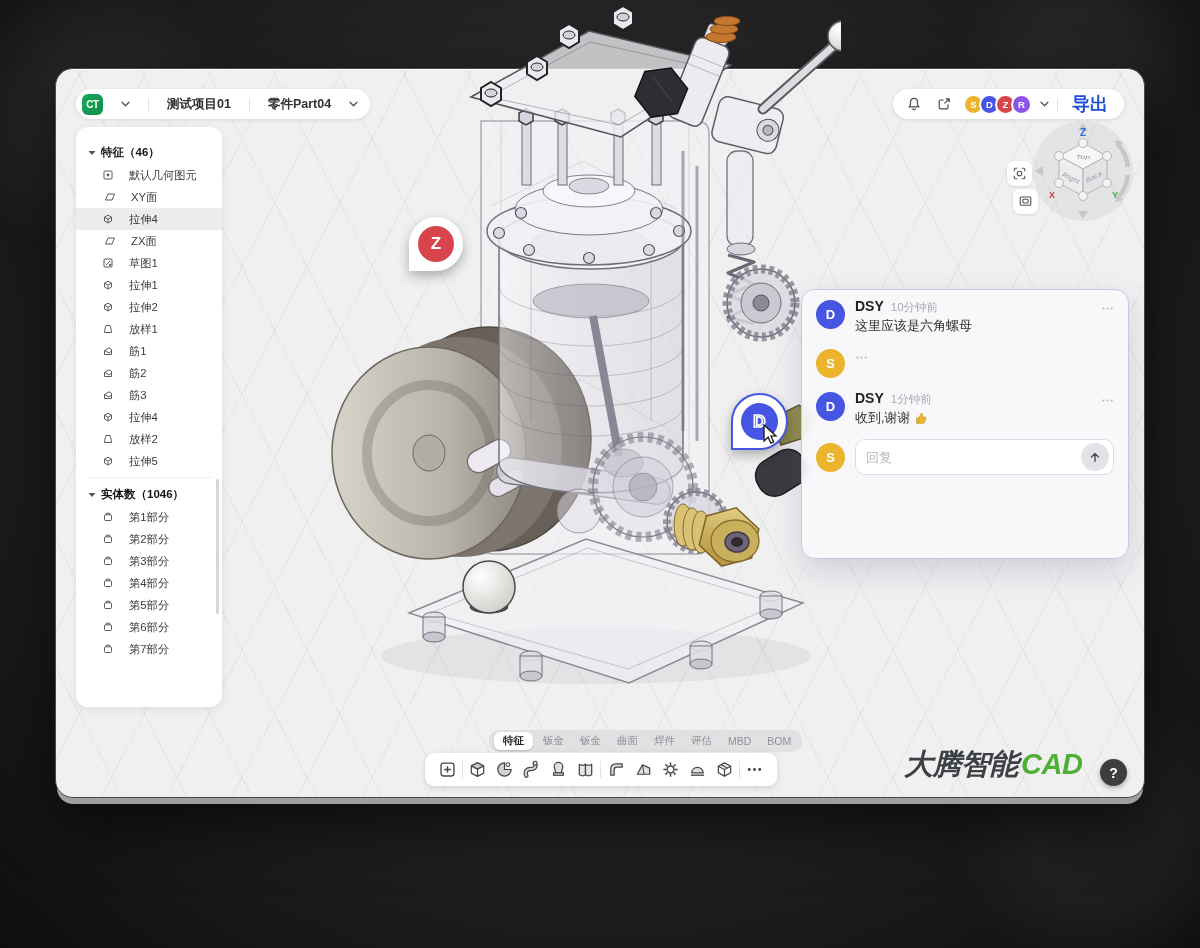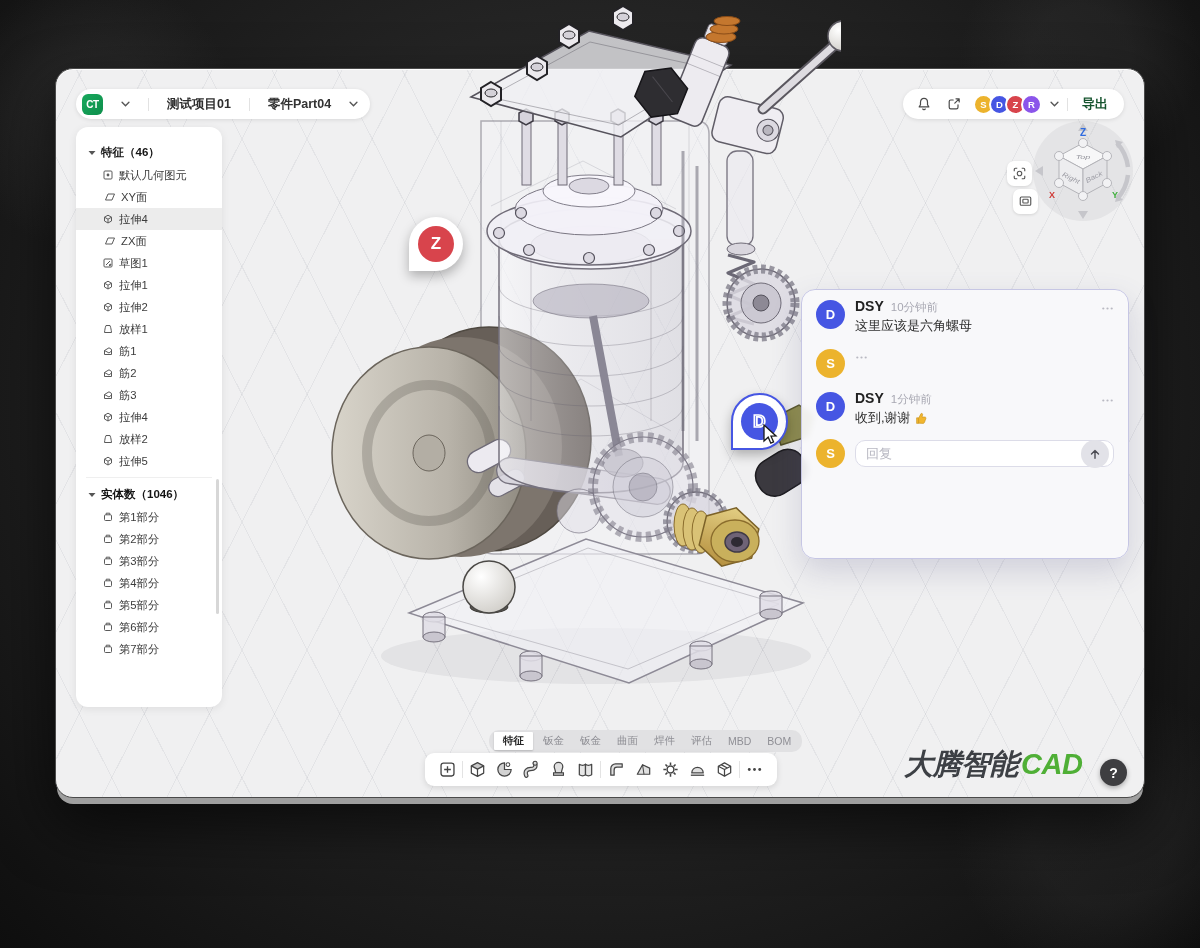--- a/index.html
+++ b/index.html
@@ -29,37 +29,37 @@
   .vdiv { width:1px; height:13px; background:#e2e2e2; }
   .crumb b { font-weight:700; }
   .crumb .plain { font-weight:600; color:#333; }
   .hdr-right { right:20px; top:20px; padding:0 10px; gap:8px; }
   .icbtn { width:22px; height:22px; display:flex; align-items:center; justify-content:center; color:#4b4b4b; }
   .icbtn svg { width:16px; height:16px; }
   .avstack { display:flex; align-items:center; }
   .avatar { width:21px; height:21px; border-radius:50%; border:2px solid #fff; color:#fff;
     font-size:9.5px; font-weight:700; display:flex; align-items:center; justify-content:center; margin-left:-5px; }
   .avatar:first-child { margin-left:0; }
-  .export-btn { font-size:13px; font-weight:700; color:#14532d; padding:0 6px; }
+  .export-btn { font-size:18px; font-weight:700; color:#1d4ed8; padding:0 6px; }
 
   
   .sidebar { position:absolute; left:20px; top:58px; width:146px; height:580px; background:#fff;
     border-radius:12px; box-shadow:0 2px 8px rgba(0,0,0,.08); padding:9px 0 6px; overflow:hidden; }
   .stabs { display:flex; align-items:center; gap:8px; padding:2px 10px 8px; border-bottom:1px solid #f1f1f1; }
   .stab { font-size:11.5px; color:#9a9a9a; padding:3px 2px; }
   .stab.active { background:#ececec; border-radius:6px; padding:3px 8px; color:#1f1f1f; font-weight:700; }
   .stabs .sp { flex:1; }
   .search-ic { color:#8d8d8d; display:flex; }
   .search-ic svg { width:13px; height:13px; }
   #tree { padding-top:5px; }
   .tsec { display:flex; align-items:center; gap:5px; padding:4px 8px 4px 12px; font-size:11.5px; color:#141414; }
   .tsec b { font-weight:700; }
   .caret { width:8px; height:8px; display:flex; color:#555; }
   .caret svg { width:8px; height:8px; }
-  .trow { display:flex; align-items:center; gap:5px; height:22px; font-size:11.3px; color:#3c3c3c; padding-left:26px; }
+  .trow { display:flex; align-items:center; gap:15px; height:22px; font-size:11.3px; color:#3c3c3c; padding-left:26px; }
   .trow.ind2 { padding-left:28px;text-align:right; }
   .trow.sel { background:#ececec; }
   .ti { width:12px; height:12px; display:flex; color:#5a5a5a; flex:none; }
   .ti svg { width:12px; height:12px; }
   .tdiv { height:1px; background:#efefef; margin:5px 10px; }
   .sb-thumb { position:absolute; right:3px; top:352px; width:3px; height:135px; background:#d7d7d7; border-radius:2px; }
 
   
   .vcube { position:absolute; left:975px; top:50px; width:104px; height:104px; }
   .vcube text { font-family:"Liberation Sans",sans-serif; }
@@ -96,33 +96,33 @@
   .cbody { flex:1; min-width:0; }
   .cmeta { display:flex; align-items:baseline; gap:7px; }
   .cname { font-size:14px; font-weight:700; color:#222; }
   .ctime { font-size:11.5px; color:#a8a8b2; }
   .cdots { color:#b9b9c2; display:flex; margin-top:4px; } .cdots svg { width:13px; height:13px; }
   .ctext { font-size:13px; color:#2e2e2e; margin-top:2px; display:flex; align-items:center; gap:3px; }
   .emoji { width:14px; height:14px; display:inline-flex; } .emoji svg { width:14px; height:14px; }
   .creply { display:flex; align-items:center; gap:10px; padding:8px 14px; }
   .creply .cav { margin-top:0; }
   .rinput { flex:1; position:relative; display:flex; align-items:center; background:#fff;
-    border:1px solid #dcdce8; border-radius:10px; height:27px; padding:0 40px 0 10px; }
+    border:1px solid #dcdce8; border-radius:10px; height:36px; padding:0 40px 0 10px; }
   .rinput input { border:none; outline:none; width:100%; font-size:13px; color:#333; background:transparent;
     font-family:"Liberation Sans","DejaVu Sans",sans-serif; }
   .rinput input::placeholder { color:#b7b7c1; }
   .sendbtn { position:absolute; right:4px; width:28px; height:28px; border-radius:50%; background:#e2e2e8;
     display:flex; align-items:center; justify-content:center; color:#4c4c54; }
   .sendbtn svg { width:14px; height:14px; }
 
   
   .ribbon { position:absolute; left:433px; top:661px; display:flex; align-items:center; gap:4px;
     background:#e1e1e3; border-radius:10px; padding:2px 5px; }
   .rtab { font-size:10.5px; color:#8f8f95; padding:2px 6px; white-space:nowrap; }
-  .rtab.active { background:#fff; border-radius:1px; color:#252525; font-weight:700; padding:2px 9px;
+  .rtab.active { background:#fff; border-radius:6px; color:#252525; font-weight:700; padding:2px 9px;
     box-shadow:0 1px 2px rgba(0,0,0,.18);font-family:Liberation Mono, monospace; }
   .toolbar { position:absolute; left:369px; top:684px; width:352px; height:33px; background:#fff;
     border-radius:9px; box-shadow:0 2px 6px rgba(0,0,0,.12); display:flex; align-items:center;
     justify-content:space-between; padding:0 10px; }
   .tbtn { width:24px; height:24px; display:flex; align-items:center; justify-content:center; color:#454545; }
   .tbtn svg { width:19px; height:19px; }
   .tdivider { width:1px; height:17px; background:#e3e3e3; }
 
   
   .brand { position:absolute; left:848px; top:676px; font-style:italic; font-weight:800; font-size:29px;

